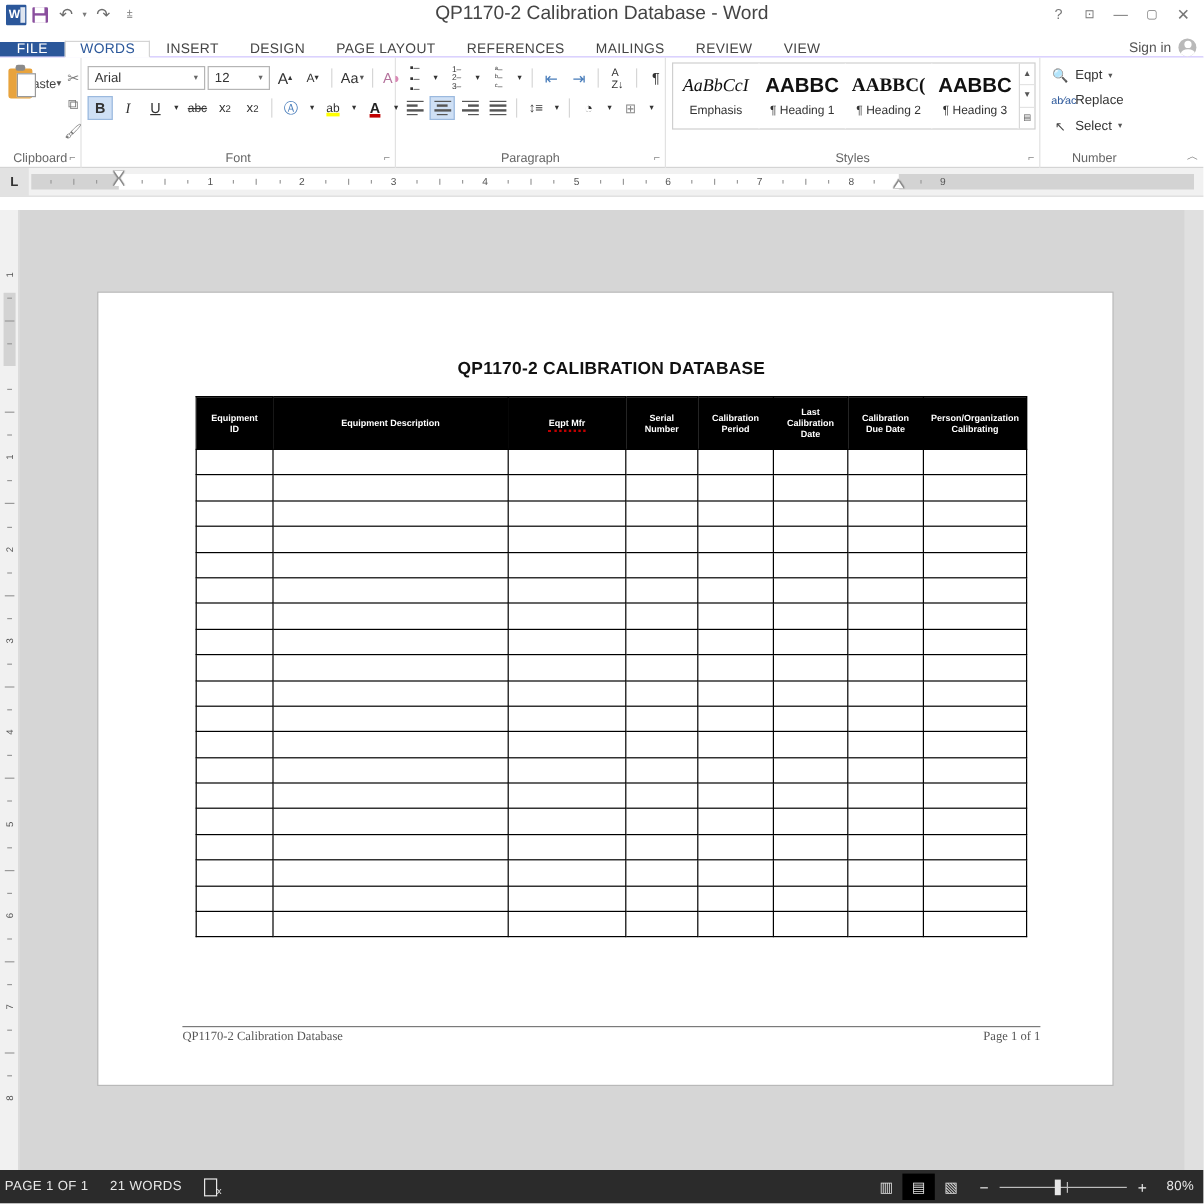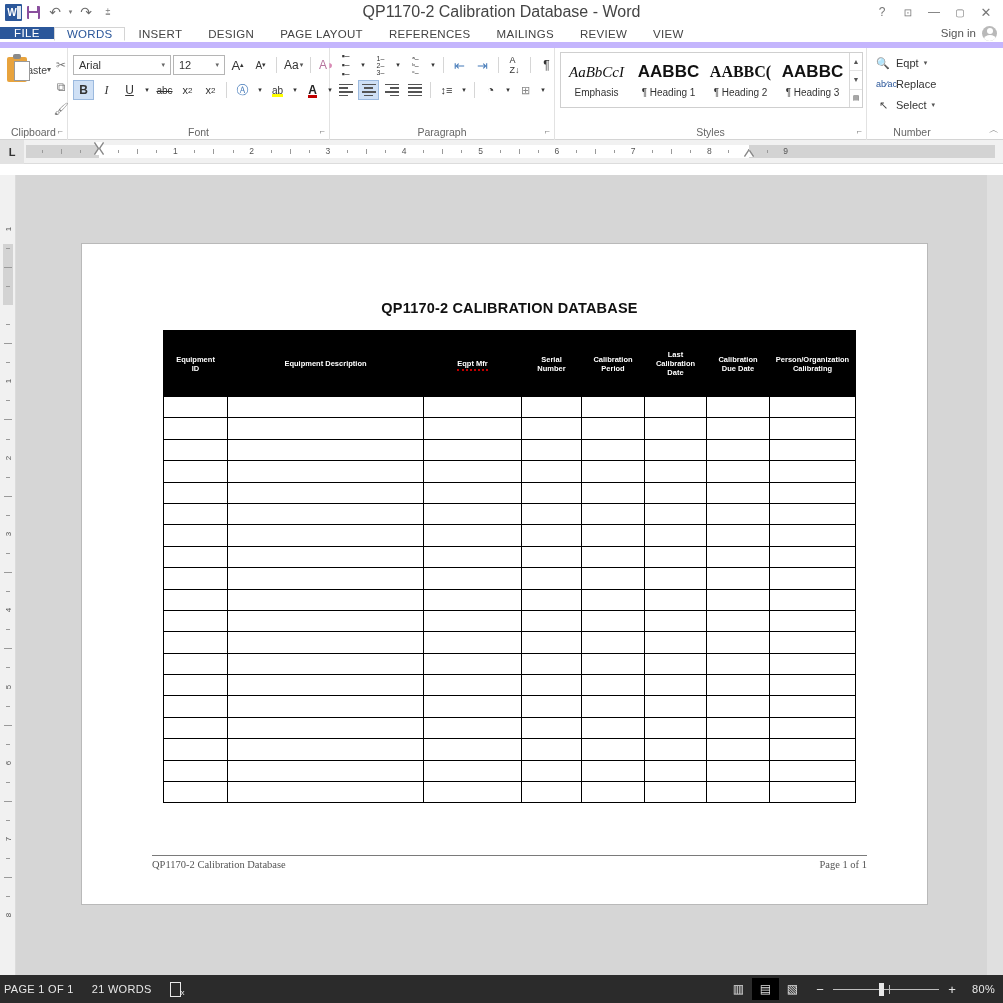--- a/index.html
+++ b/index.html
@@ -44,22 +44,22 @@
     position:absolute; left:0; right:0; text-align:center;
     font-size: 16px; color: #444; line-height:24px; pointer-events:none;
   }
   .win-ctrls { margin-left:auto; display:flex; align-items:center; height:24px; padding-right:4px; }
   .win-btn { width:26px;height:22px;display:flex;align-items:center;justify-content:center;
              font-size:12px;color:#777; }
   .win-btn.close { font-size:13px; }
 
   
   .tabstrip {
-    height: 24px; background:#fff; display:flex; align-items:center;
-    position:relative; border-bottom:6px solid #c4b5fd;
+    height: 24px; background:#fff; display:flex; align-items:flex-end;
+    position:relative; border-bottom:1px solid #c4b5fd;
   }
   .tab-file {
     background:#2b579a; color:#fff; padding:0 14px; display:flex;align-items:center;
     font-size:11.5px; letter-spacing:.4px;
   }
   .tab {
     padding:0 12px; display:flex;align-items:center; font-size:11.5px; color:#444;
     letter-spacing:.3px; border:1px solid transparent; border-bottom:none;
   }
   .tab.active { color:#2b579a; background:#fff; border-color:#d4d4d4;
@@ -175,21 +175,21 @@
   .doc-title{
     text-align:center; font-family:"Liberation Sans", sans-serif;
     font-size:14.5px; font-weight:bold; color:#111; letter-spacing:.2px;
     margin-top:30px; margin-bottom:14px;
   }
 
   table.cal{ border-collapse:collapse; width:692px; margin:0 auto; table-layout:fixed;}
   table.cal th{
     background:#000; color:#fff; font-size:7.5px; font-weight:bold;
     font-family:"Liberation Sans",sans-serif; line-height:9px;
-    padding:19px 2px; border:1px solid #000; text-align:center; vertical-align:middle;
+    padding:8px 2px; border:1px solid #000; text-align:center; vertical-align:middle;
   }
   table.cal th span.sp{
     border-bottom:2px dotted #c00000; padding-bottom:1px;
     text-decoration-skip-ink:none;
   }
   table.cal td{
     border:1px solid #000; height:21.4px; background:#fff;
   }
   .doc-footer{
     display:flex; justify-content:space-between; align-items:flex-start;

